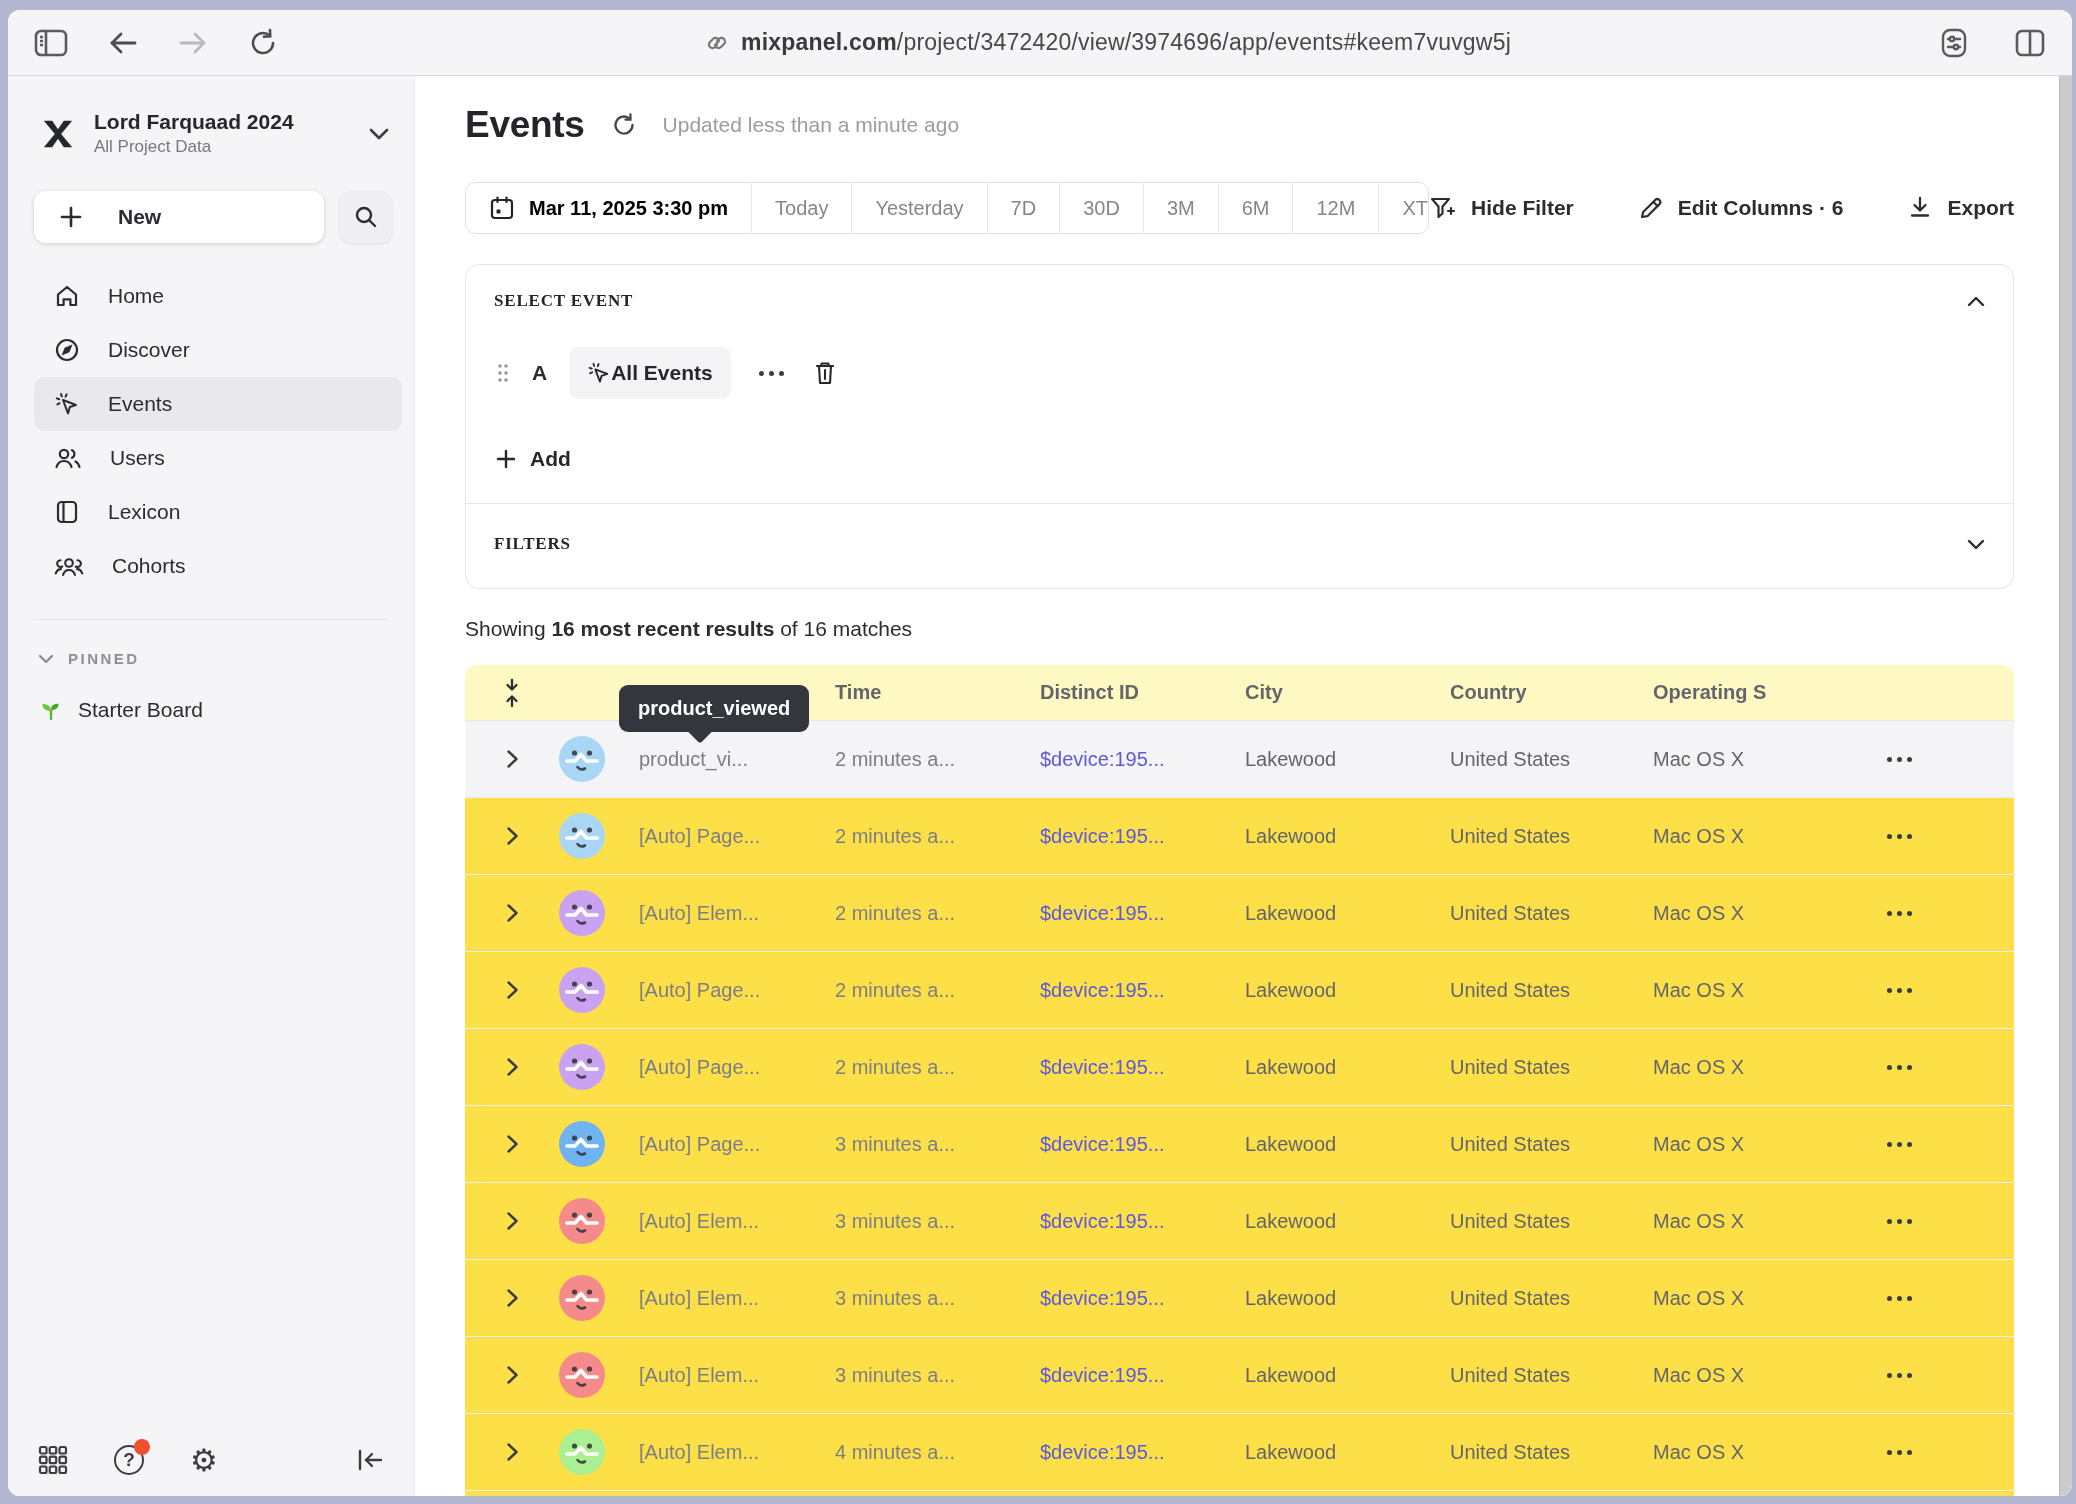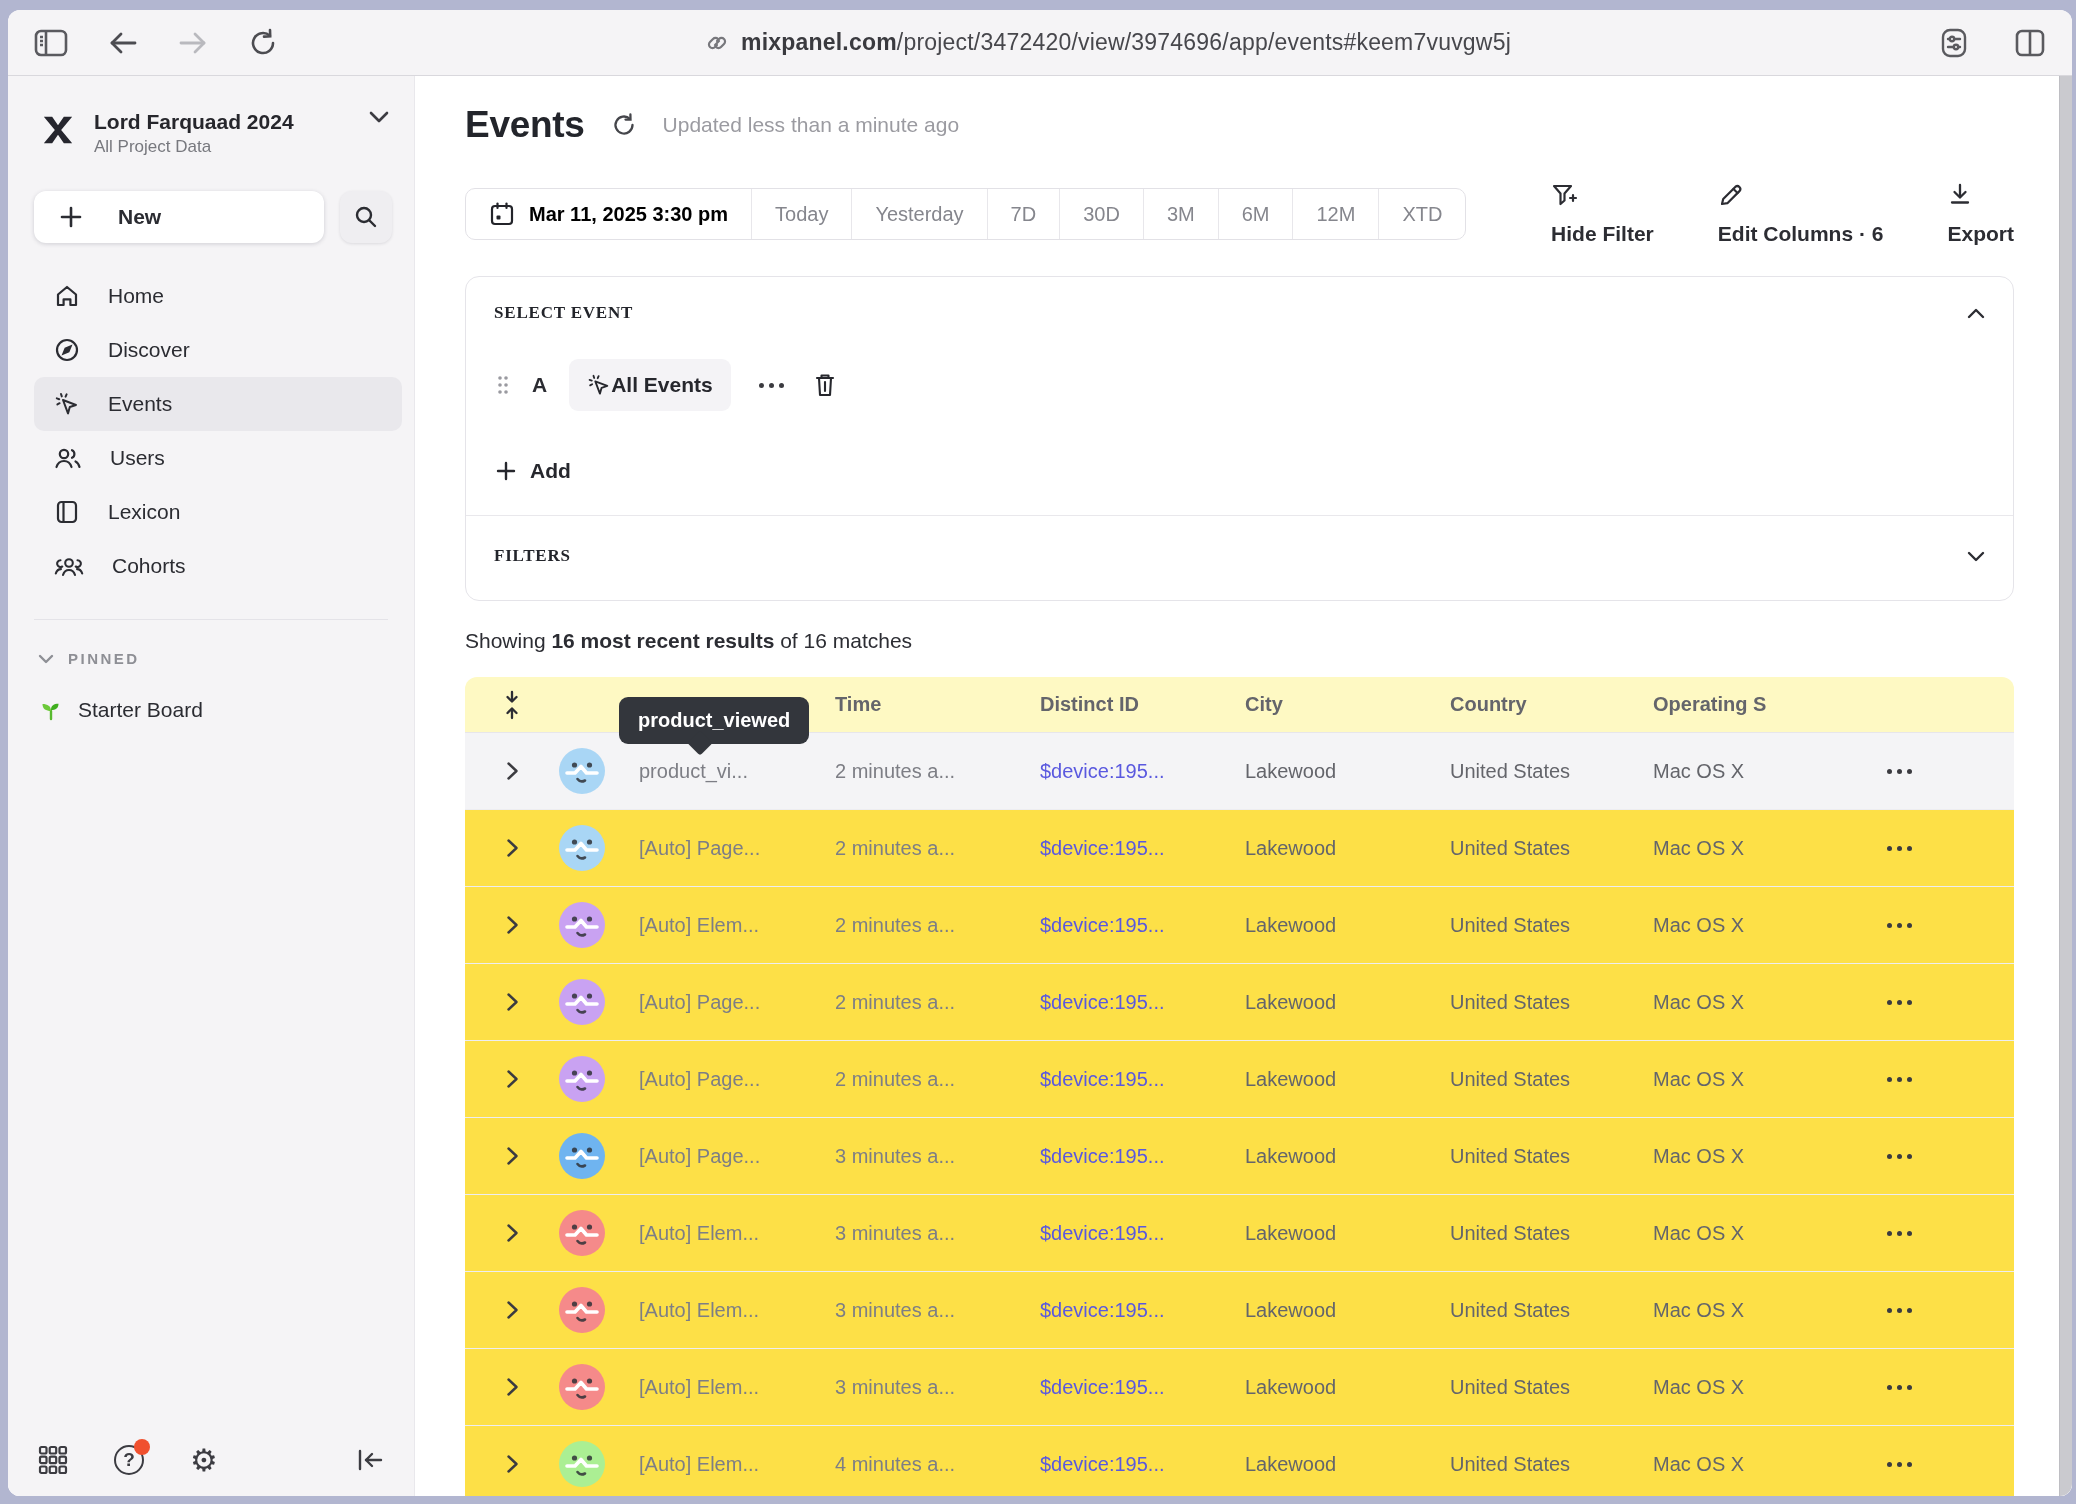--- a/index.html
+++ b/index.html
@@ -17,21 +17,21 @@
   .url { font-size:23px; color:#47474c; letter-spacing:.2px; }
   .url b { font-weight:600; color:#3a3a3f; }
 
   
   .app { flex:1; display:flex; position:relative; overflow:hidden; background:#fff; }
   .scrollstrip { position:absolute; top:0; right:0; bottom:0; width:13px; background:#cacacf; border-left:1px solid #bebec3; }
 
   
   .sidebar { width:407px; flex:0 0 auto; background:#f5f4f6; border-right:1px solid #e9e8ec;
              display:flex; flex-direction:column; position:relative; }
-  .proj { display:flex; gap:16px; padding:34px 24px 0 30px; }
+  .proj { display:flex; align-items:center; gap:16px; padding:34px 24px 0 30px; }
   .proj .ptext { flex:1; }
   .proj .pname { font-size:21px; font-weight:700; color:#26262c; }
   .proj .psub  { font-size:17px; color:#77787e; margin-top:3px; }
   .newrow { display:flex; align-items:center; gap:16px; padding:34px 22px 0 26px; }
   .btn-new { flex:1; height:52px; background:#fff; border:none; border-radius:12px;
              box-shadow:0 1px 4px rgba(40,40,60,.18); display:flex; align-items:center; gap:36px;
              padding-left:26px; font-size:21px; font-weight:600; color:#2b2c32; cursor:pointer; }
   .btn-search { width:52px; height:52px; border:none; border-radius:12px; background:#efeef1;
                 box-shadow:0 1px 3px rgba(40,40,60,.12); display:flex; align-items:center; justify-content:center; cursor:pointer; }
   .nav { list-style:none; margin-top:26px; }
@@ -59,22 +59,22 @@
   .updated { font-size:21px; color:#9b9ba1; }
 
   .controls { display:flex; align-items:center; margin-top:36px; }
   .seg { display:inline-flex; border:1px solid #e2e1e6; border-radius:10px; background:#fff; overflow:hidden; height:52px; }
   .seg > div { display:flex; align-items:center; padding:0 23px; font-size:20px; color:#85868d;
                border-left:1px solid #e8e7eb; cursor:pointer; white-space:nowrap; }
   .seg > div:first-child { border-left:none; }
   .seg .datecell { gap:14px; color:#000000; font-weight:600; }
   .seg .xtd { gap:8px; }
   .ctl-actions { margin-left:auto; display:flex; align-items:center; gap:64px; }
-  .act { display:inline-flex; gap:14px; font-size:21px; font-weight:600; color:#2c2d33;
-         background:none; border:none; cursor:pointer; white-space:nowrap;flex-direction:column; }
+  .act { display:inline-flex; align-items:center; gap:14px; font-size:21px; font-weight:600; color:#2c2d33;
+         background:none; border:none; cursor:pointer; white-space:nowrap; }
 
   .qcard { margin-top:30px; border:1px solid #e5e4e9; border-radius:14px; background:#fff; }
   .qsection { padding:26px 28px; }
   .qtitle-row { display:flex; align-items:center; }
   .qtitle { font-size:17px; font-weight:700; letter-spacing:.8px; color:#23252b;font-family:Liberation Serif, serif; }
   .qchevron { margin-left:auto; cursor:pointer; display:inline-flex; }
   .event-row { display:flex; align-items:center; gap:22px; margin:36px 0 8px 2px; }
   .letter { font-size:21px; font-weight:600; color:#2b2c32; }
   .pill { display:inline-flex; align-items:center; background:#f4f3f6; border:none; border-radius:9px;
           padding:0 18px; height:52px; font-size:21px; font-weight:700; color:#26272d; cursor:pointer; }

